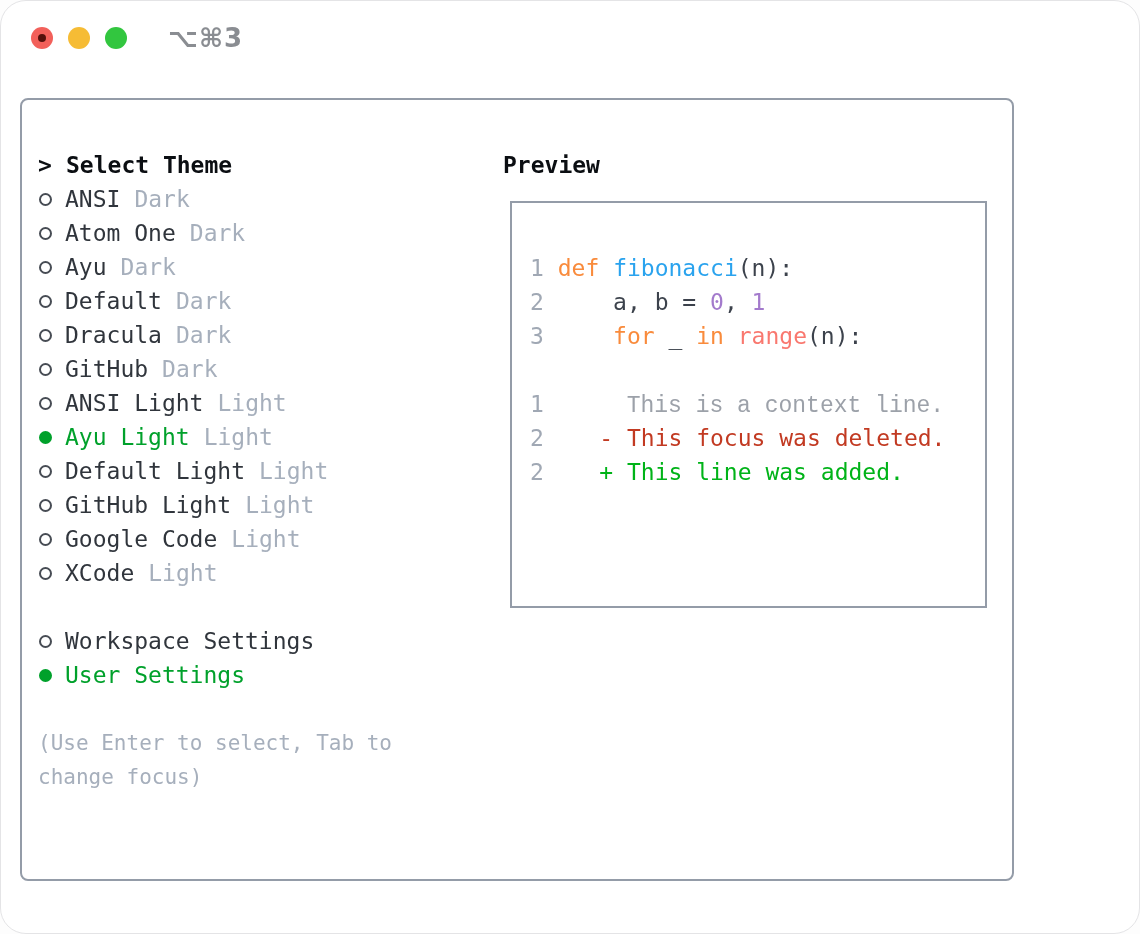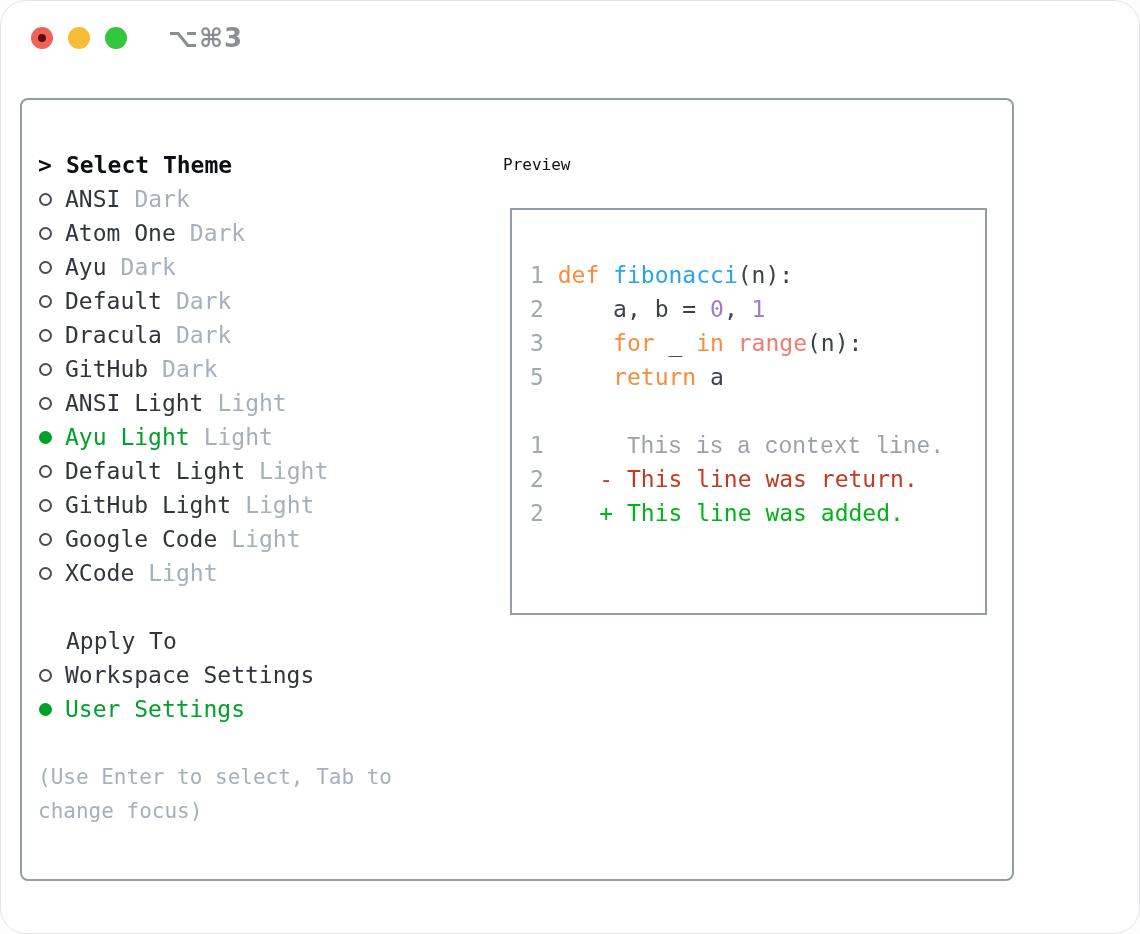--- a/index.html
+++ b/index.html
@@ -47,26 +47,26 @@
   .marker.on { background:var(--accent,#00A12B); border-color:var(--accent,#00A12B); }
   .tname   { color:var(--ink,#30353C); }
   .tname.sel { color:var(--accent,#00A12B); }
   .tvariant { color:var(--muted,#A6AFBC); margin-left:14px; }
   .apply-header { margin-left:28px; color:var(--ink,#30353C); }
   .help { height:34px; line-height:34px; font-size:21px; color:var(--muted,#A6AFBC); white-space:pre; }
 
   
   .preview-title {
     position:absolute; left:481px; top:48px; height:34px; line-height:34px;
-    font-size:16px; font-weight:normal; color:var(--header-ink,#0B0E12);
+    font-size:23px; font-weight:bold; color:var(--header-ink,#0B0E12);
   }
   .preview-box {
     position:absolute; left:488px; top:101px; width:477px; height:407px;
     border:2px solid var(--border,#949CA8); background:#fff;
-    padding:48px 0 0 18px; overflow:hidden;margin-top:7px;
+    padding:48px 0 0 18px; overflow:hidden;
   }
   .pline { height:34px; line-height:34px; font-size:23px; white-space:pre; }
 </style>
 </head>
 <body>
 
 <div class="window">
 
   <div class="titlebar">
     <span class="traffic close"></span>
@@ -92,42 +92,38 @@
           <div class="row"><span class="marker"></span><span class="tname">ANSI Light</span><span class="tvariant">Light</span></div>
           <div class="row"><span class="marker on"></span><span class="tname sel">Ayu Light</span><span class="tvariant">Light</span></div>
           <div class="row"><span class="marker"></span><span class="tname">Default Light</span><span class="tvariant">Light</span></div>
           <div class="row"><span class="marker"></span><span class="tname">GitHub Light</span><span class="tvariant">Light</span></div>
           <div class="row"><span class="marker"></span><span class="tname">Google Code</span><span class="tvariant">Light</span></div>
           <div class="row"><span class="marker"></span><span class="tname">XCode</span><span class="tvariant">Light</span></div>
         </div>
 
       <div class="row spacer"></div>
 
-      <div class="row">
-        <span class="apply-header">Apply To</span>
-      </div>
 
       <div id="apply-list">
           <div class="row"><span class="marker"></span><span class="tname">Workspace Settings</span></div>
           <div class="row"><span class="marker on"></span><span class="tname sel">User Settings</span></div>
         </div>
 
       <div class="row spacer"></div>
 
       <div class="help">(Use Enter to select, Tab to</div>
       <div class="help">change focus)</div>
     </div>
 
     <div class="preview-title">Preview</div>
 
     <div class="preview-box" id="preview-box">
         <div class="pline"><span style="color: rgb(160, 168, 180);">1</span><span style="color: rgb(60, 66, 76);"> </span><span style="color: rgb(249, 139, 60);">def</span><span style="color: rgb(60, 66, 76);"> </span><span style="color: rgb(42, 163, 238);">fibonacci</span><span style="color: rgb(60, 66, 76);">(n):</span></div>
         <div class="pline"><span style="color: rgb(160, 168, 180);">2</span><span style="color: rgb(60, 66, 76);">     a, b = </span><span style="color: rgb(163, 122, 204);">0</span><span style="color: rgb(60, 66, 76);">, </span><span style="color: rgb(163, 122, 204);">1</span></div>
         <div class="pline"><span style="color: rgb(160, 168, 180);">3</span><span style="color: rgb(60, 66, 76);">     </span><span style="color: rgb(249, 139, 60);">for</span><span style="color: rgb(60, 66, 76);"> _ </span><span style="color: rgb(249, 139, 60);">in</span><span style="color: rgb(60, 66, 76);"> </span><span style="color: rgb(249, 120, 111);">range</span><span style="color: rgb(60, 66, 76);">(n):</span></div>
-        <div class="pline"><span style="color: rgb(160, 168, 180);">5</span><span style="color: rgb(60, 66, 76);">     </span><span style="color: rgb(249, 139, 60);">return</span><span style="color: rgb(60, 66, 76);"> a</span></div>
         <div class="pline"></div>
         <div class="pline"><span style="color: rgb(160, 168, 180);">1</span><span style="color: rgb(156, 161, 169); font-family: Liberation Mono, monospace;">      This is a context line.</span></div>
-        <div class="pline"><span style="color: rgb(160, 168, 180);">2</span><span style="color: rgb(194, 58, 34);">    - This line was return.</span></div>
+        <div class="pline"><span style="color: rgb(160, 168, 180);">2</span><span style="color: rgb(194, 58, 34);">    - This focus was deleted.</span></div>
         <div class="pline"><span style="color: rgb(160, 168, 180);">2</span><span style="color: rgb(0, 179, 24);">    + This line was added.</span></div>
       </div>
 
   </div>
 </div>
 
 </body></html>

